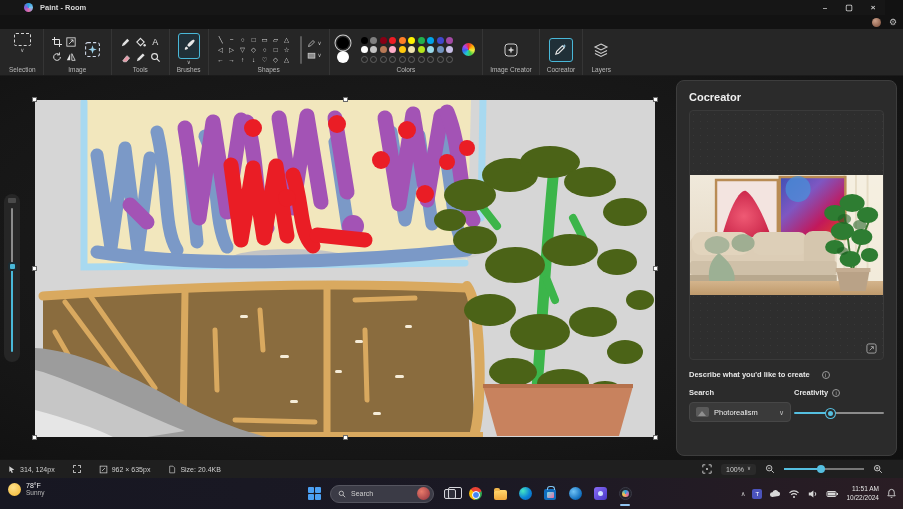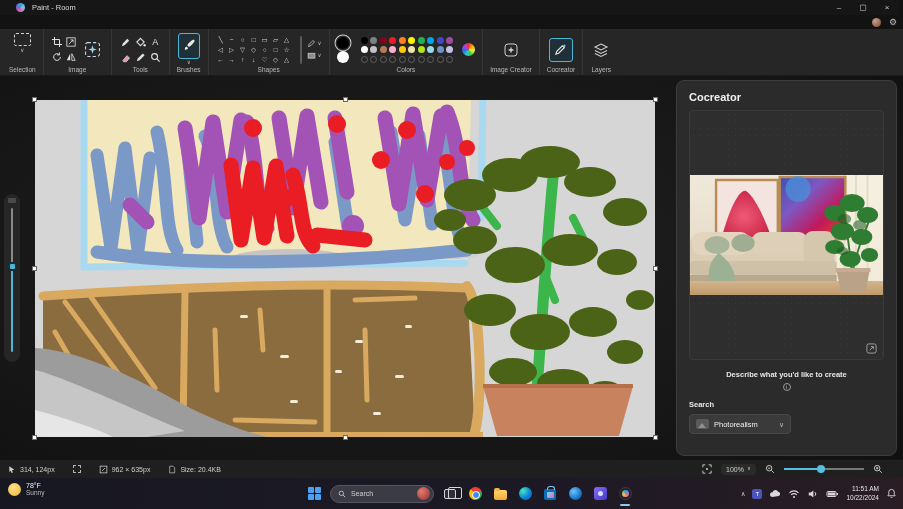--- a/index.html
+++ b/index.html
@@ -3,22 +3,22 @@
 <meta charset="utf-8">
 <style>
   * { margin:0; padding:0; box-sizing:border-box; }
   html,body { background:#000; }
   #shell{
     position:relative; width:903px; height:509px; overflow:hidden;
     background:#121212; font-family:"Liberation Sans",sans-serif; color:#e8e8e8;
     -webkit-font-smoothing:antialiased;
   }
   
-  .titlebar{ position:absolute; top:0; left:0; right:4px; height:15px; background:#161616;
-    display:flex; align-items:center; gap:7px; padding-left:16px; font-size:7.5px; color:#d8d8d8;}
+  .titlebar{ position:absolute; top:0; left:0; right:18px; height:15px; background:#161616;
+    display:flex; align-items:center; gap:7px; padding-left:24px; font-size:7.5px; color:#d8d8d8;font-weight:bold;}
   .paint-logo{ width:9px; height:9px; border-radius:50%;
     background:conic-gradient(#29a3e0,#7cc3f0,#e06aa8,#8a5cd8,#29a3e0); }
   .win-controls{ position:absolute; right:0; top:0; display:flex; }
   .win-btn{ width:24px; height:15px; display:flex; align-items:center; justify-content:center;
     font-size:8px; color:#cfcfcf; }
   
   .menubar{ position:absolute; top:15px; left:0; right:0; height:14px; background:#161616;
     display:flex; align-items:center; font-size:8px; padding-left:4px; }
   .menu-item{ padding:1px 9px; color:#e0e0e0; border-radius:3px; }
   .menu-iconbtn{ width:18px; height:12px; display:flex; align-items:center; justify-content:center;
@@ -70,21 +70,21 @@
   .handle{ position:absolute; width:5px; height:5px; background:#fff; border:1px solid #6a6a6a; }
   
   .panel{ position:absolute; left:676px; top:4px; width:221px; height:376px;
     background:#2b2b2b; border:1px solid #3d3d3d; border-radius:8px; padding:10px 12px; }
   .panel-title{ font-size:11px; font-weight:bold; color:#f0f0f0; }
   .preview-box{ position:relative; margin-top:7px; height:250px; background:#2e2e2e;
     background-image:radial-gradient(#383838 0.8px, transparent 0.8px); background-size:7px 7px;
     border:1px solid #3a3a3a; border-radius:4px; overflow:hidden;}
   .preview-img{ position:absolute; top:64px; left:0; width:100%; height:120px; }
   .expand-ic{ position:absolute; right:6px; bottom:5px; opacity:.85;}
-  .describe-row{ display:flex; align-items:center; gap:4px; margin-top:10px; font-size:7.5px; font-weight:bold; color:#e8e8e8;flex-direction:column;}
+  .describe-row{ display:flex; align-items:center; gap:12px; margin-top:10px; font-size:7.5px; font-weight:bold; color:#e8e8e8;}
   .info-ic{ width:8px; height:8px; border:1px solid #9a9a9a; border-radius:50%; font-size:5.5px;
     display:flex; align-items:center; justify-content:center; color:#bdbdbd; font-weight:normal;}
   .prompt-box{ margin-top:5px; background:#3a3a3a; border:1px solid #474747; border-radius:4px;
     padding:5px 7px; font-size:7.5px; line-height:1.5; color:#e2e2e2; }
   .controls-row{ display:flex; justify-content:space-between; margin-top:9px; }
   .ctl-label{ font-size:7.5px; font-weight:bold; display:flex; gap:4px; align-items:center;}
   .style-dd{ margin-top:5px; width:102px; height:20px; background:#3a3a3a; border:1px solid #474747;
     border-radius:4px; display:flex; align-items:center; gap:5px; padding:0 6px; }
   .style-thumb{ width:13px; height:10px; background:#5a5a5a; border-radius:2px; position:relative; overflow:hidden;}
   .style-thumb:after{ content:""; position:absolute; left:2px; bottom:1px; width:0; height:0;
@@ -602,20 +602,31 @@
 
       <div class="controls-row">
         <div>
           <div class="ctl-label">Search</div>
           <div class="style-dd">
             <div class="style-thumb"></div>
             <div class="style-text">Photorealism</div>
             <span class="chev" style="font-size:7px;">∨</span>
           </div>
         </div>
+        <div>
+          <div class="ctl-label">
+            <span>Creativity</span>
+            <span class="info-ic">i</span>
+          </div>
+          <div class="slider">
+            <div class="fill" style="width:36px;"></div>
+            <div class="rest" style="width:50px;"></div>
+            <div class="thumb" style="left:32px;"></div>
+          </div>
+        </div>
       </div>
     </div>
   </div>
 
   <div class="statusbar">
     <div class="seg">
       <svg width="8" height="9" viewBox="0 0 12 12">
         <path d="M2 1L9.5 6.5L5.8 7L7.4 10.6L5.6 11.3L4 7.8L2 9.6Z" fill="#cfcfcf"></path>
         </svg>
       <span>314, 124px</span>

